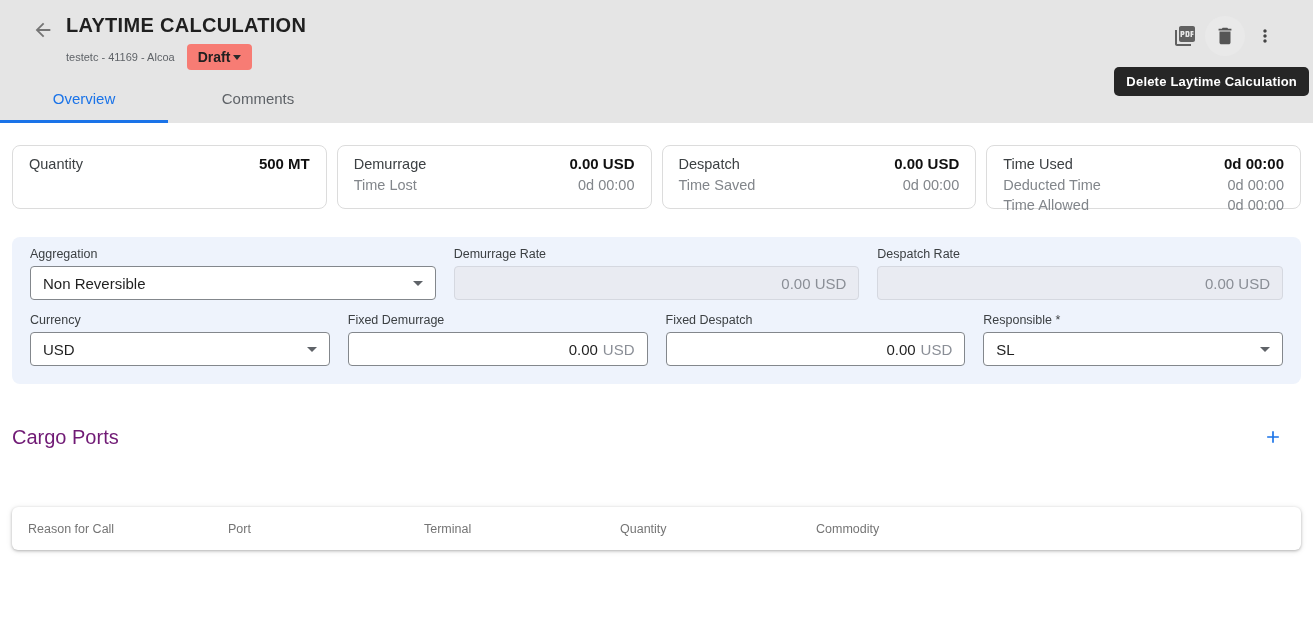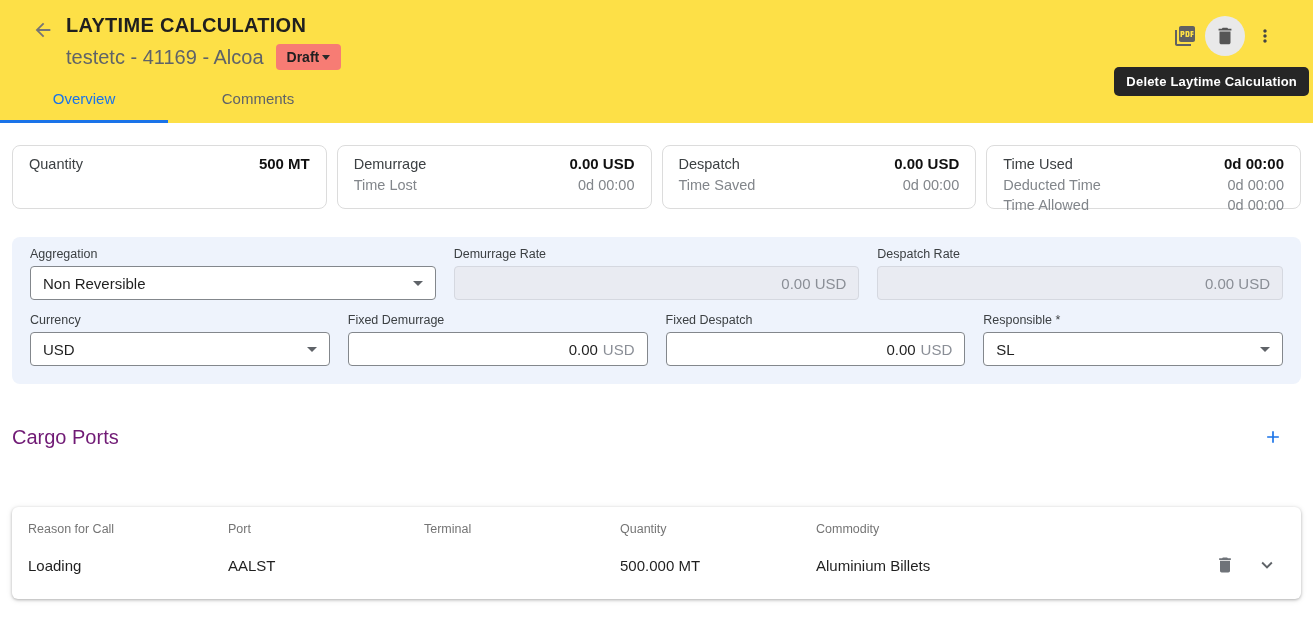--- a/index.html
+++ b/index.html
@@ -6,27 +6,27 @@
   html, body { width: 1313px; height: 626px; }
   body {
     font-family: "Liberation Sans", sans-serif;
     background: #ffffff;
     color: #202124;
     position: relative;
     overflow: hidden;
   }
 
   
-  .header { background: #fde047; position: relative; }
+  .header { background: #e5e5e5; position: relative; }
   .header-top { display: flex; align-items: flex-start; padding: 14px 28px 0 30px; }
   .back-btn { width: 26px; height: 26px; border: none; background: transparent; cursor: pointer; margin-top: 3px; display: flex; align-items: center; justify-content: center; }
   .title-block { margin-left: 10px; }
   .page-title { font-size: 20px; font-weight: 700; letter-spacing: 0.3px; color: #1f1f1f; }
   .subtitle-row { display: flex; align-items: center; gap: 12px; margin-top: 7px; }
-  .subtitle { font-size: 20px; color: #5f6368; }
+  .subtitle { font-size: 11px; color: #5f6368; }
   .status-badge { background: #f77c74; border: none; color: #202020; font-family: inherit; font-weight: 700; font-size: 14px; padding: 5px 11px; border-radius: 4px; display: flex; align-items: center; gap: 3px; cursor: pointer; }
   .badge-caret { width: 0; height: 0; border-left: 4.5px solid transparent; border-right: 4.5px solid transparent; border-top: 5px solid #2a2a2a; }
   .header-actions { margin-left: auto; display: flex; align-items: center; margin-top: 2px; }
   .icon-btn { width: 40px; height: 40px; border: none; background: transparent; border-radius: 50%; display: flex; align-items: center; justify-content: center; cursor: pointer; }
   .icon-btn.hovered { background: #e9e9e9; }
 
   
   .tabs { display: flex; margin-top: 9px; }
   .tab { border: none; background: transparent; font-family: inherit; font-size: 15px; color: #5f6368; padding: 11px 12px 13px; cursor: pointer; border-bottom: 3px solid transparent; }
   .tab.active { color: #1a73e8; border-bottom-color: #1a73e8; }
@@ -236,36 +236,13 @@
 </div>
 
 <div class="table-card">
   <div class="t-head">
     <span class="col-reason">Reason for Call</span>
     <span class="col-port">Port</span>
     <span class="col-terminal">Terminal</span>
     <span class="col-quantity">Quantity</span>
     <span class="col-commodity">Commodity</span>
   </div>
-  <div class="t-row">
-    <span class="col-reason">Loading</span>
-    <span class="col-port">AALST</span>
-    <span class="col-terminal"></span>
-    <span class="col-quantity">500.000 MT</span>
-    <span class="col-commodity">Aluminium Billets</span>
-    <span class="row-actions">
-      <button class="icon-btn" style="width:36px;height:36px;">
-        <span style="display:flex;">
-          <svg width="20" height="20" viewBox="0 0 24 24">
-              <path fill="#6f7379" d="M6 19c0 1.1.9 2 2 2h8c1.1 0 2-.9 2-2V7H6v12zM19 4h-3.5l-1-1h-5l-1 1H5v2h14V4z"></path>
-            </svg>
-        </span>
-      </button>
-      <button class="icon-btn" style="width:36px;height:36px;">
-        <span style="display:flex;">
-          <svg width="22" height="22" viewBox="0 0 24 24">
-              <path fill="#5f6368" d="M7.41 8.59 12 13.17l4.59-4.58L18 10l-6 6-6-6 1.41-1.41z"></path>
-            </svg>
-        </span>
-      </button>
-    </span>
-  </div>
 </div>
 
 </body></html>

